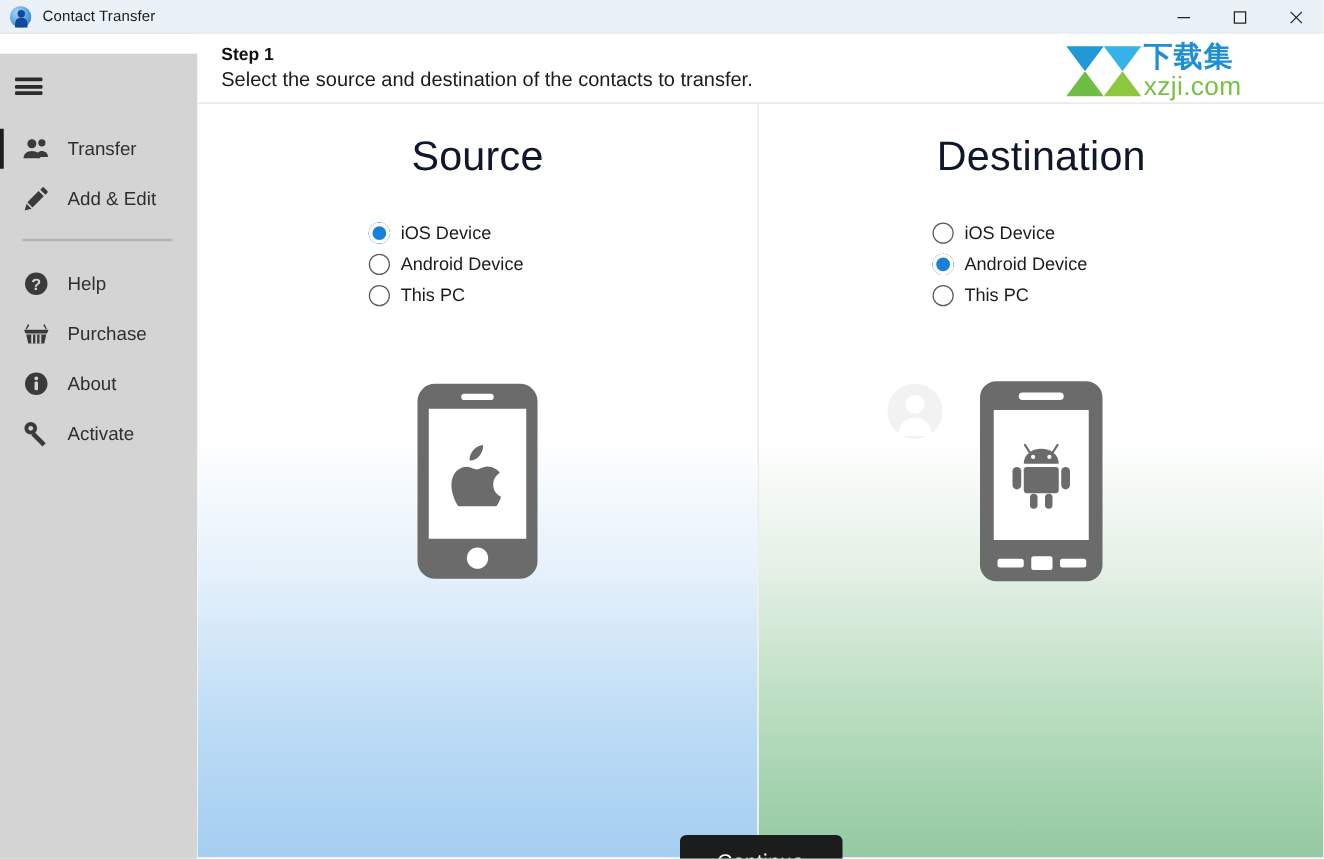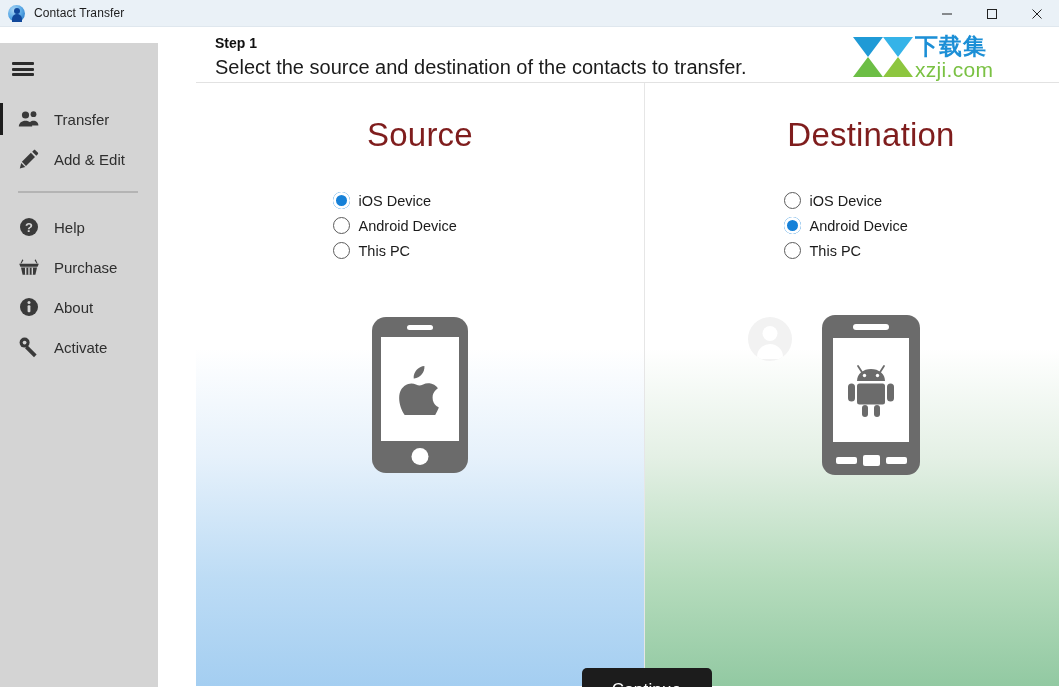--- a/index.html
+++ b/index.html
@@ -96,35 +96,34 @@
     margin: 12px 20px 14px 18px;
     height: 2px; background: #b4b4b4;
   }
 
   
   .content {
     position: absolute; left: 158px; top: 27px;
     width: 901px; height: 660px;
     background: #ffffff;
     overflow: hidden;
-    padding-left: 38px;
   }
   .header {
     position: relative;
     height: 56px;
     border-bottom: 1px solid #e2e2e2;
     background: #ffffff;
   }
   .step-title {
     position: absolute; left: 19px; top: 8px;
     font-size: 14px; font-weight: bold; color: #111;
   }
   .step-sub {
     position: absolute; left: 19px; top: 29px;
-    font-size: 20px; color: #1b1b1b;
+    font-size: 16px; color: #1b1b1b;
   }
 
   
   .wm {
     position: absolute; right: 18px; top: 7px;
     width: 190px; height: 46px;
     display: flex; align-items: center;
   }
   .wm-mark { width: 64px; height: 44px; flex: none; }
   .wm-text { margin-left: 0; line-height: 1; }
@@ -161,30 +160,30 @@
     position: absolute; left: 448px; top: 0;
     width: 1px; height: 603px; background: #e6e6e6;
     z-index: 3;
   }
   .panel-inner {
     position: relative; z-index: 2;
     height: 100%;
     display: flex; flex-direction: column; align-items: center;
   }
   .panel-title {
-    margin-top: 33px;
-    font-size: 33px; color: #7f1d1d; font-weight: normal;
+    margin-top: 23px;
+    font-size: 33px; color: #0f172a; font-weight: normal;
     letter-spacing: .2px;
   }
   .radios {
     margin-top: 30px;
     width: 175px;
   }
   .radio-row {
-    display: flex; align-items: flex-end;
+    display: flex; align-items: center;
     height: 25px;
     cursor: pointer;
   }
   .radio {
     width: 17px; height: 17px; border-radius: 50%;
     border: 1.6px solid #5c5c5c; background: #fff;
     flex: none; margin-right: 9px;
     display: flex; align-items: center; justify-content: center;
   }
   .radio.on {

